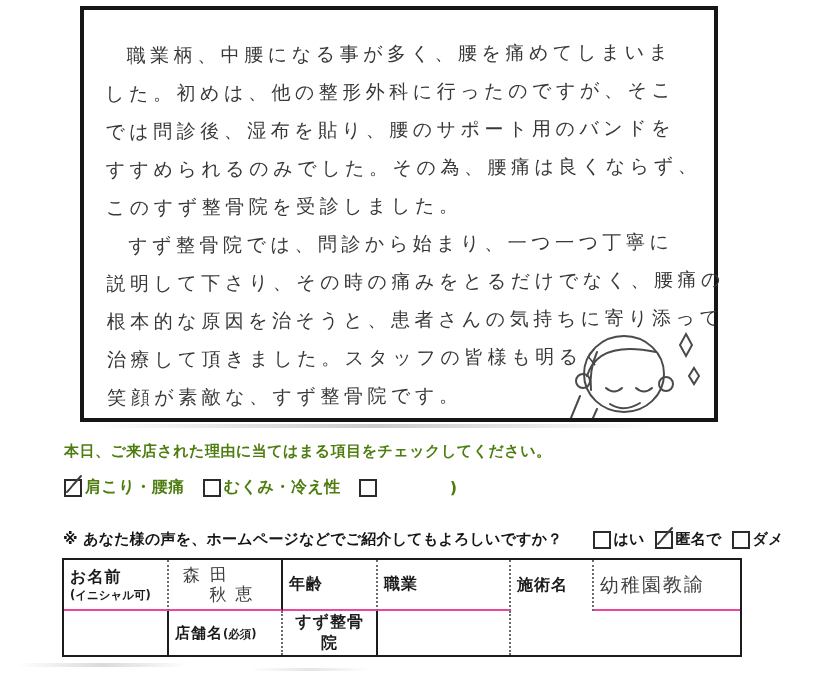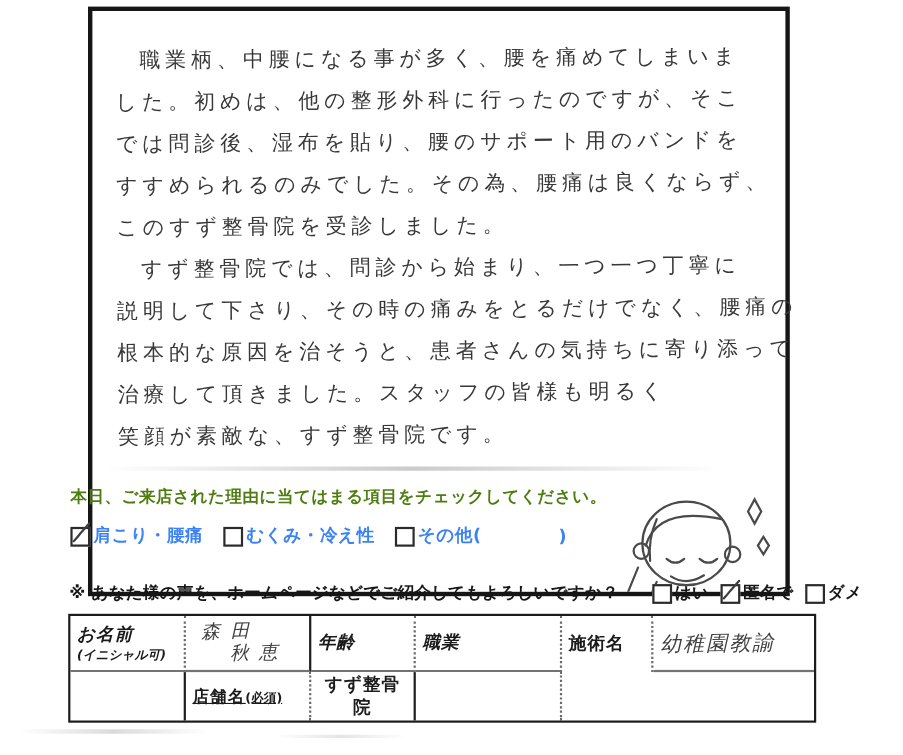--- a/index.html
+++ b/index.html
@@ -4,21 +4,21 @@
 <style>
   html,body{margin:0;padding:0;}
   body{
     width:821px;height:686px;position:relative;overflow:hidden;
     background:#ffffff;
     font-family:"DejaVu Sans","Liberation Sans",sans-serif;
     color:#1d1d1d;
   }
   
   .note-box{
-    position:absolute;left:80px;top:6px;width:638px;height:536px;
+    position:absolute;left:80px;top:6px;width:638px;height:416px;
     border:4px solid #161616;box-sizing:border-box;background:#fff;
   }
   .hw-lines{
     position:absolute;left:22px;top:26px;right:14px;
     transform:rotate(-0.4deg);
   }
   .hw-line{
     height:38px;line-height:34px;font-size:19px;letter-spacing:4.5px;
     color:#383838;white-space:nowrap;overflow:visible;
   }
@@ -27,21 +27,21 @@
     position:absolute;right:8px;bottom:0px;width:136px;height:94px;
   }
   .doodle svg{width:100%;height:100%;}
   
   .instruction{
     position:absolute;left:64px;top:442px;
     font-size:15px;font-weight:600;letter-spacing:0.5px;color:#4d7c0f;
   }
   .reason-row{
     position:absolute;left:64px;top:477px;display:flex;align-items:center;
-    font-size:16px;font-weight:600;color:#3b82f6;letter-spacing:0.5px;
+    font-size:16px;font-weight:600;color:#4d7c0f;letter-spacing:0.5px;
   }
   .opt{display:flex;align-items:center;margin-right:18px;}
   .cb{
     width:14px;height:14px;border:2px solid #2b2b2b;display:inline-block;
     position:relative;margin-right:3px;flex:none;background:#fff;
   }
   .checkmark{
     display:none;position:absolute;left:-3px;top:-7px;width:22px;height:26px;
   }
   .checked .checkmark{display:block;}
@@ -60,21 +60,21 @@
     grid-template-columns:105px 114px 95px 133px 83px 146px;
     grid-template-rows:51px 44px;
     border:2px solid #1c1c1c;box-sizing:border-box;background:#fff;
   }
   .tcell{
     box-sizing:border-box;display:flex;flex-direction:column;
     justify-content:center;padding:2px 6px;position:relative;overflow:hidden;
   }
   .b-dot{border-right:2px dotted #6a6a6a;}
   .b-solid{border-right:2px solid #1c1c1c;}
-  .b-bottom{border-bottom:2px solid #737373;font-style:italic;}
+  .b-bottom{border-bottom:2px solid #ec4899;}
   .lbl{font-size:16px;font-weight:700;color:#1b1b1b;letter-spacing:1px;}
   .sub{font-size:11.5px;font-weight:600;color:#1b1b1b;letter-spacing:0;}
   .center{align-items:flex-start;text-align:center;}
   .hw{color:#3f3f3f;}
   .hw-name{transform:rotate(-1.5deg);line-height:1.15;}
   .hw-name .n1{font-size:17px;letter-spacing:10px;display:block;padding-left:8px;}
   .hw-name .n2{font-size:17px;letter-spacing:9px;display:block;padding-left:34px;}
   .hw-age{font-size:25px;letter-spacing:20px;font-weight:400;transform:rotate(-1deg);padding-left:14px;}
   .hw-job{font-size:19px;letter-spacing:2px;transform:rotate(-1deg);white-space:nowrap;}
   .store-val{font-size:16px;font-weight:700;letter-spacing:1px;}
@@ -128,21 +128,20 @@
         </svg>
       </span>
     <span>肩こり・腰痛</span>
   </span>
   <span class="opt">
     <span class="cb"></span>
     <span>むくみ・冷え性</span>
   </span>
   <span class="opt">
     <span class="cb"></span>
-    <span>その他(</span>
     <span class="paren-gap"></span>
     <span>)</span>
   </span>
 </div>
 
 <div class="consent-row">
   <span class="question">※ あなた様の声を、ホームページなどでご紹介してもよろしいですか？</span>
   <span class="opt">
     <span class="cb"></span>
     <span>はい</span>
@@ -183,21 +182,21 @@
     <span class="lbl">施術名</span>
   </div>
 
   <div class="tcell b-bottom">
     <span class="hw hw-job">幼稚園教諭</span>
   </div>
   <div class="tcell b-solid">
     <span class="hw"></span>
   </div>
   <div class="tcell b-dot">
-    <span style="white-space:nowrap;text-decoration:underline;">
+    <span style="white-space:nowrap;">
       <span class="lbl" style="font-size:15px;">店舗名</span><span class="sub">(必須)</span>
     </span>
   </div>
   <div class="tcell b-solid center">
     <span class="store-val">すず整骨院</span>
   </div>
   <div class="tcell b-dot"></div>
   <div class="tcell"></div>
 </div>
 

